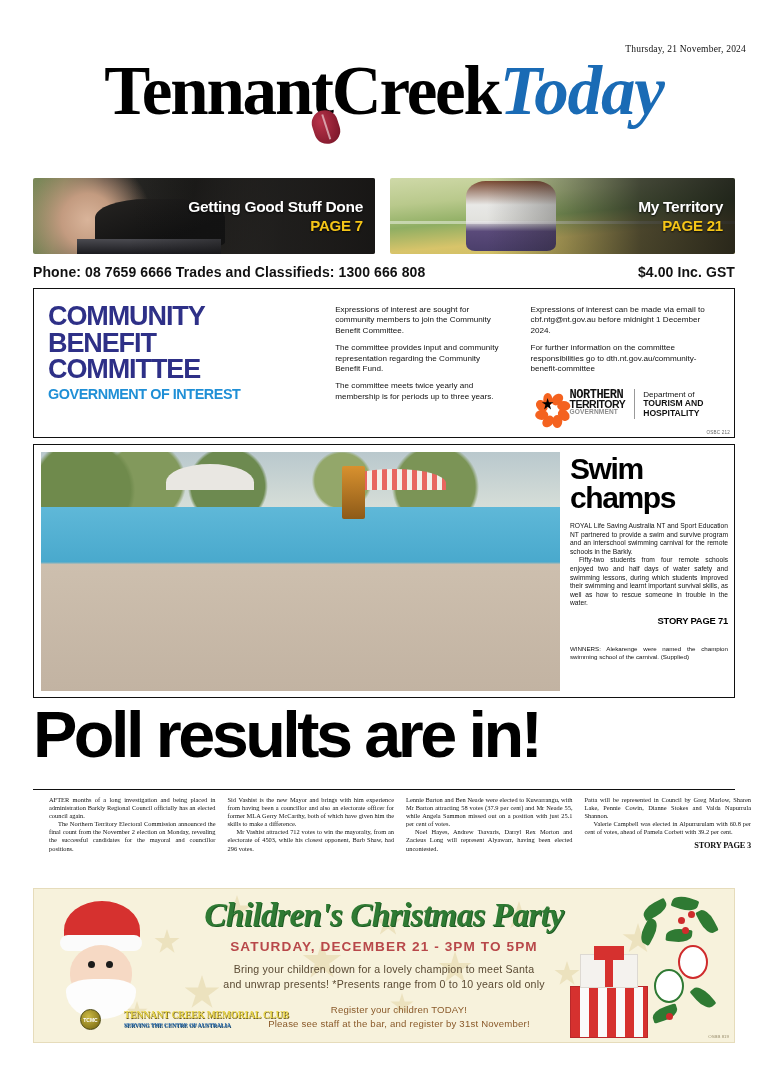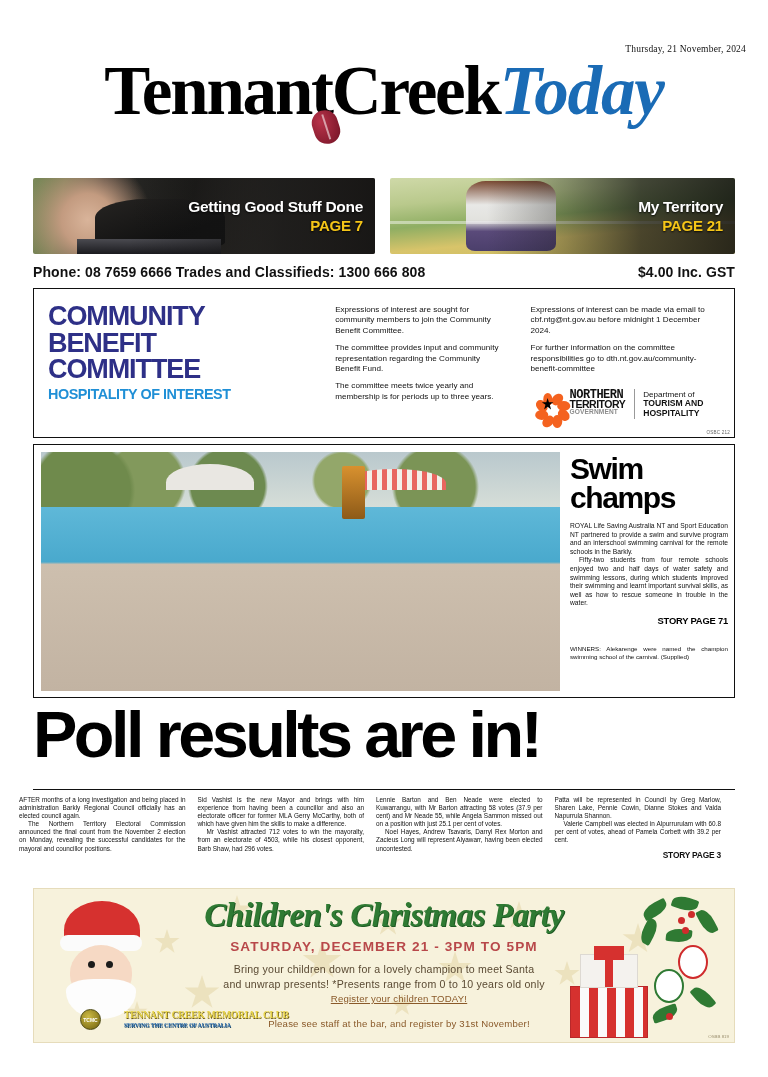--- a/index.html
+++ b/index.html
@@ -226,22 +226,22 @@
     font-size:64px; font-weight:700; letter-spacing:-3.4px;
     line-height:70px; color:#000; white-space:nowrap;
     transform:scaleX(1.04); transform-origin:left center;
   }
 
   
   .rule {
     position:absolute; left:33px; top:789px; width:702px; height:1px; background:#111;
   }
   .cols {
-    position:absolute; left:19px; top:796px; width:702px; height:84px;
-    display:flex; gap:12px;
+    position:absolute; left:49px; top:796px; width:702px; height:84px;
+    display:flex; gap:12px;font-family:Liberation Serif, serif;
   }
   .col { width:168px; font-size:6.4px; line-height:8.1px; text-align:justify; color:#111; }
   .col p { margin:0; }
   .col p + p { text-indent:9px; }
   .col .story-page {
     margin-top:6px; text-align:right; font-size:8.4px; font-weight:700; letter-spacing:-.2px;
   }
 
   
   .xmas {
@@ -266,21 +266,21 @@
   .xmas-b1, .xmas-b2 {
     position:absolute; left:0; width:100%; text-align:center;
     font-size:10.6px; color:#5a4a33; letter-spacing:.2px;
   }
   .xmas-b1 { top:74px; }
   .xmas-b2 { top:89px; }
   .xmas-reg1, .xmas-reg2 {
     position:absolute; left:150px; width:430px; text-align:center;
     font-size:9.6px; color:#8a5a2a; letter-spacing:.2px;
   }
-  .xmas-reg1 { top:104px;text-decoration:underline; }
+  .xmas-reg1 { top:115px; }
   .xmas-reg2 { top:129px; }
 
   .club {
     position:absolute; left:46px; bottom:12px; display:flex; align-items:center;gap:18px;
   }
   .club-badge {
     width:21px; height:21px; border-radius:50%;
     background:radial-gradient(circle at 40% 35%, #cdbb45, #8a7a1c 70%, #5e530f 100%);
     border:1.5px solid #4d4a12; display:flex; align-items:center; justify-content:center;
     font-size:5px; font-weight:700; color:#fff;
@@ -391,21 +391,21 @@
   <div class="contactbar">
     <span>Phone: 08 7659 6666   Trades and Classifieds: 1300 666 808</span>
     <span>$4.00 Inc. GST</span>
   </div>
 
   <div class="cbc-ad">
     <div class="cbc-col a">
       <div class="cbc-h">COMMUNITY</div>
       <div class="cbc-h">BENEFIT</div>
       <div class="cbc-h">COMMITTEE</div>
-      <div class="cbc-sub">HOSPITALITY OF INTEREST</div>
+      <div class="cbc-sub">GOVERNMENT OF INTEREST</div>
     </div>
     <div class="cbc-col b">
       <p class="cbc-p">Expressions of interest are sought for community members to join the Community Benefit Committee.</p>
       <p class="cbc-p">The committee provides input and community representation regarding the Community Benefit Fund.</p>
       <p class="cbc-p">The committee meets twice yearly and membership is for periods up to three years.</p>
     </div>
     <div class="cbc-col c">
       <p class="cbc-p">Expressions of interest can be made via email to cbf.ntg@nt.gov.au before midnight 1 December 2024.</p>
       <p class="cbc-p">For further information on the committee responsibilities go to dth.nt.gov.au/community-benefit-committee</p>
       <div class="ntlogo">

